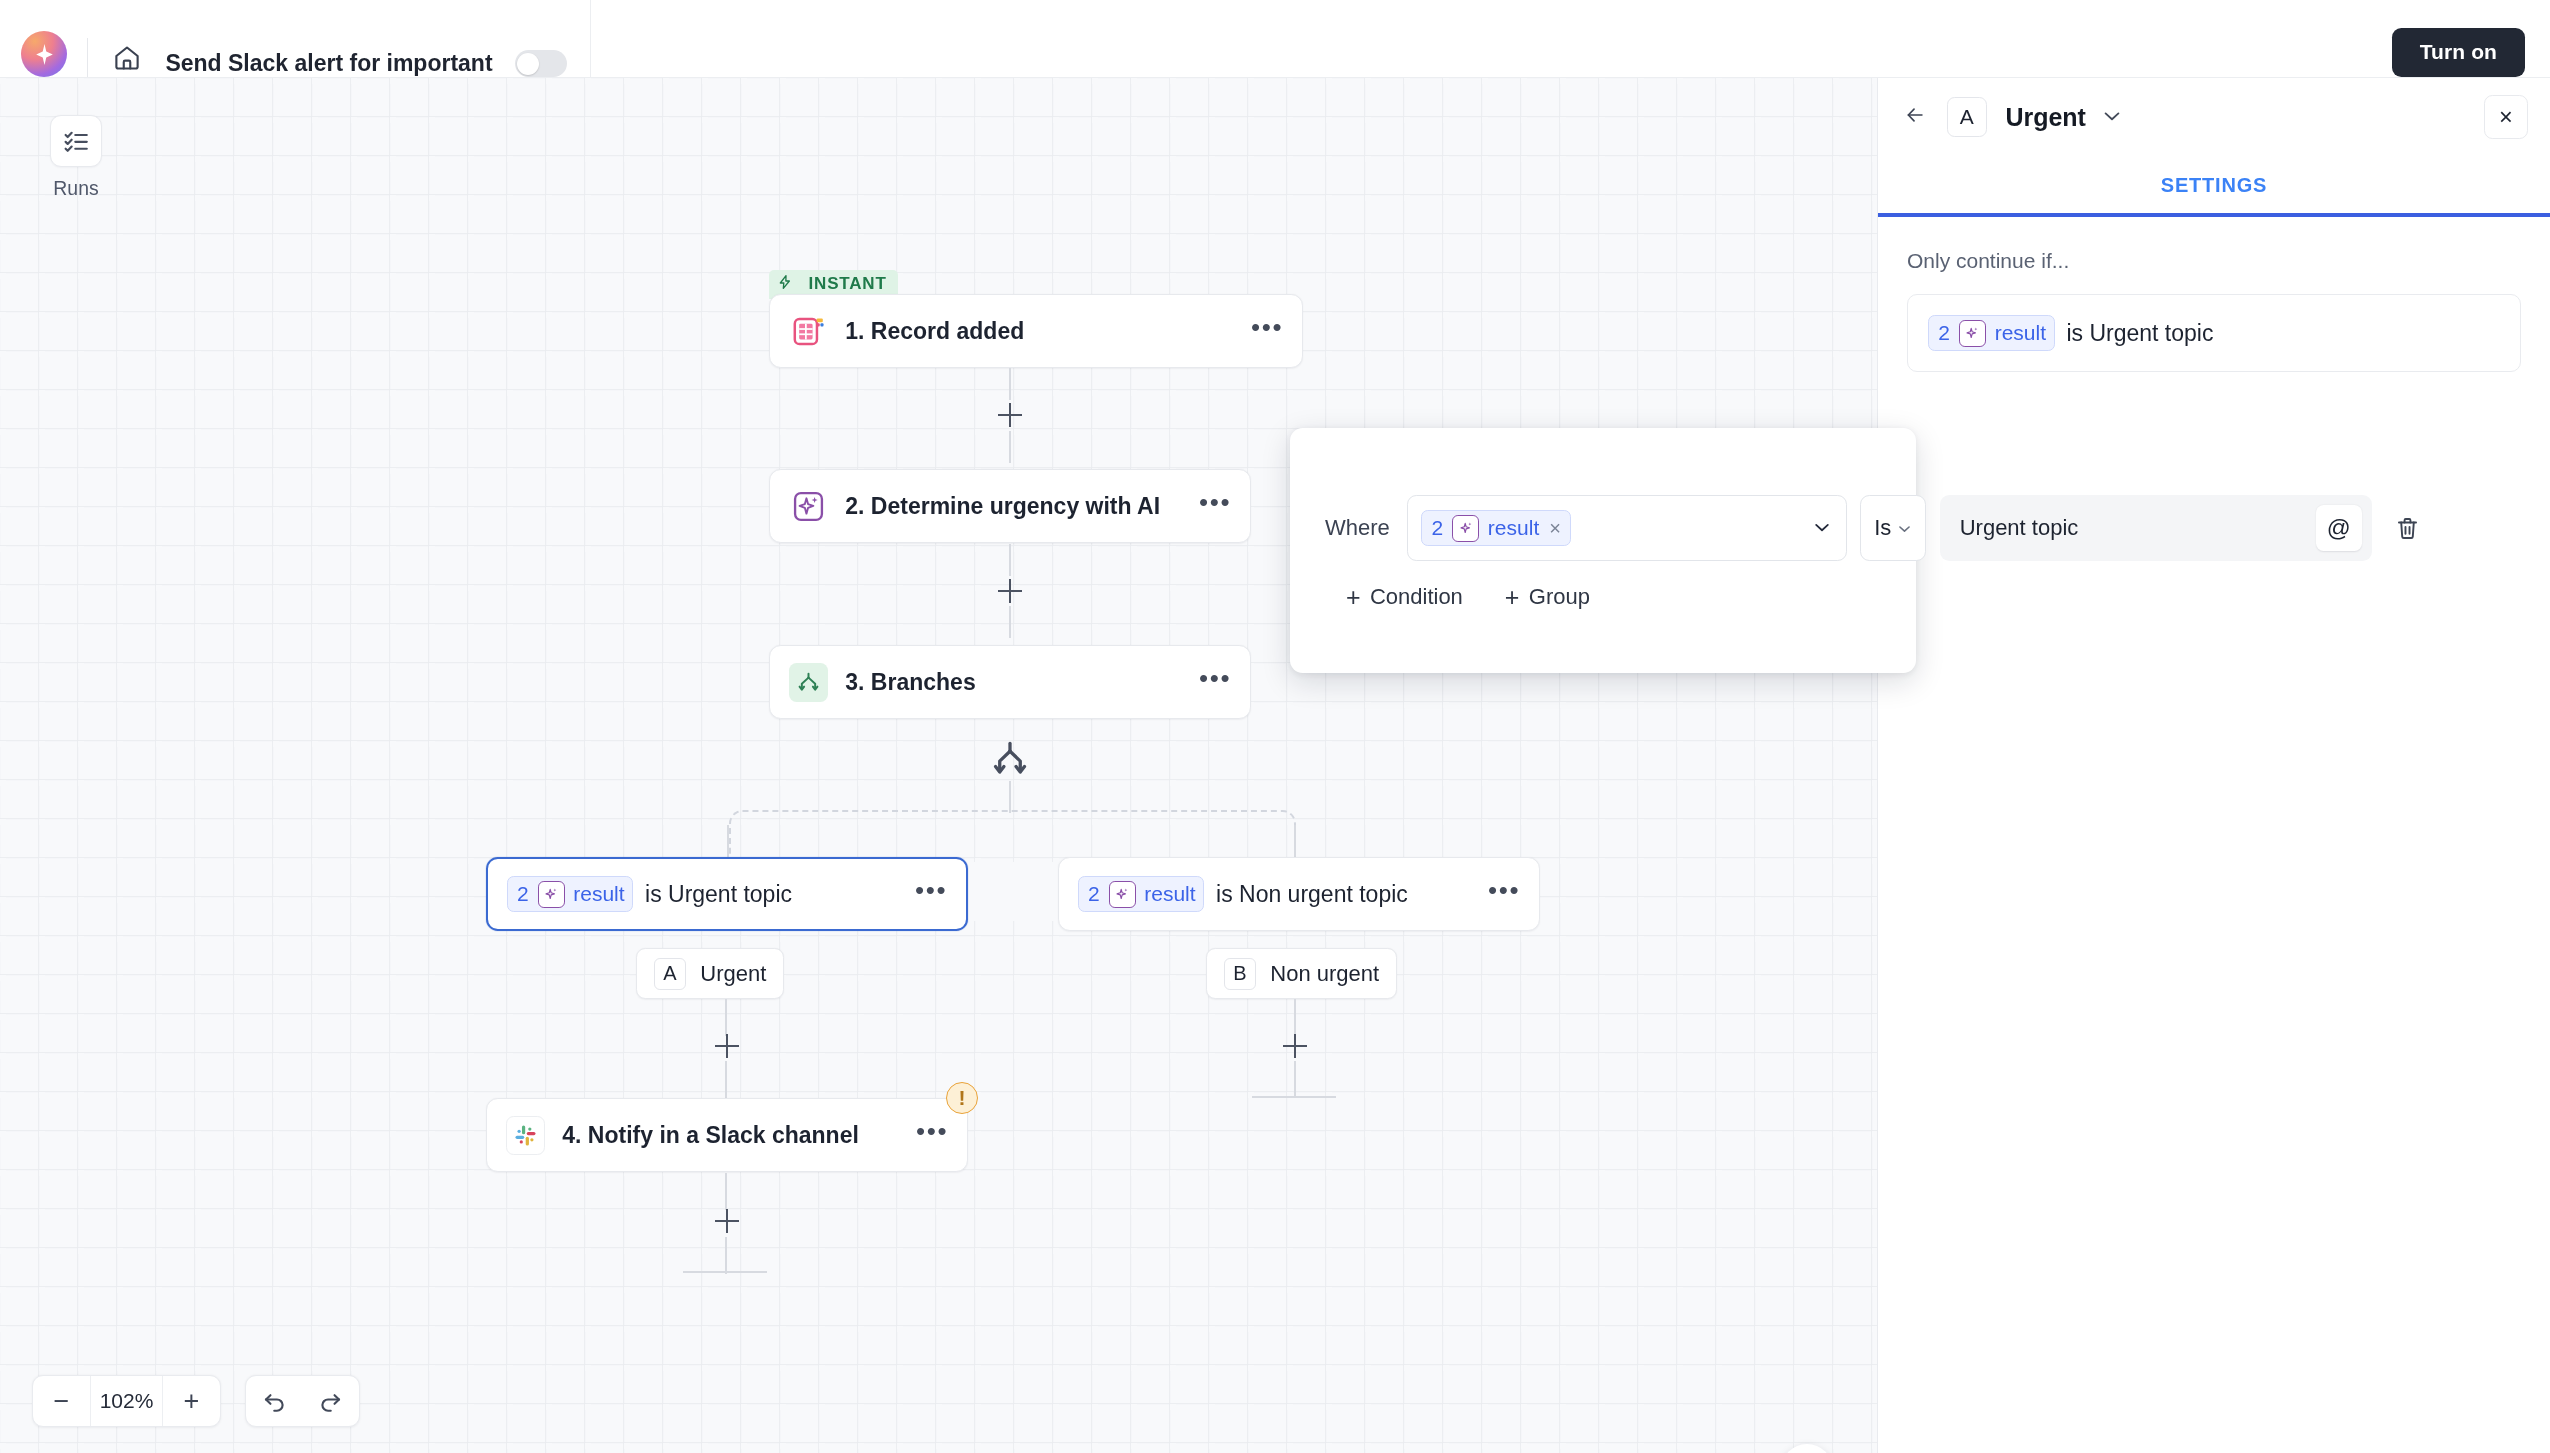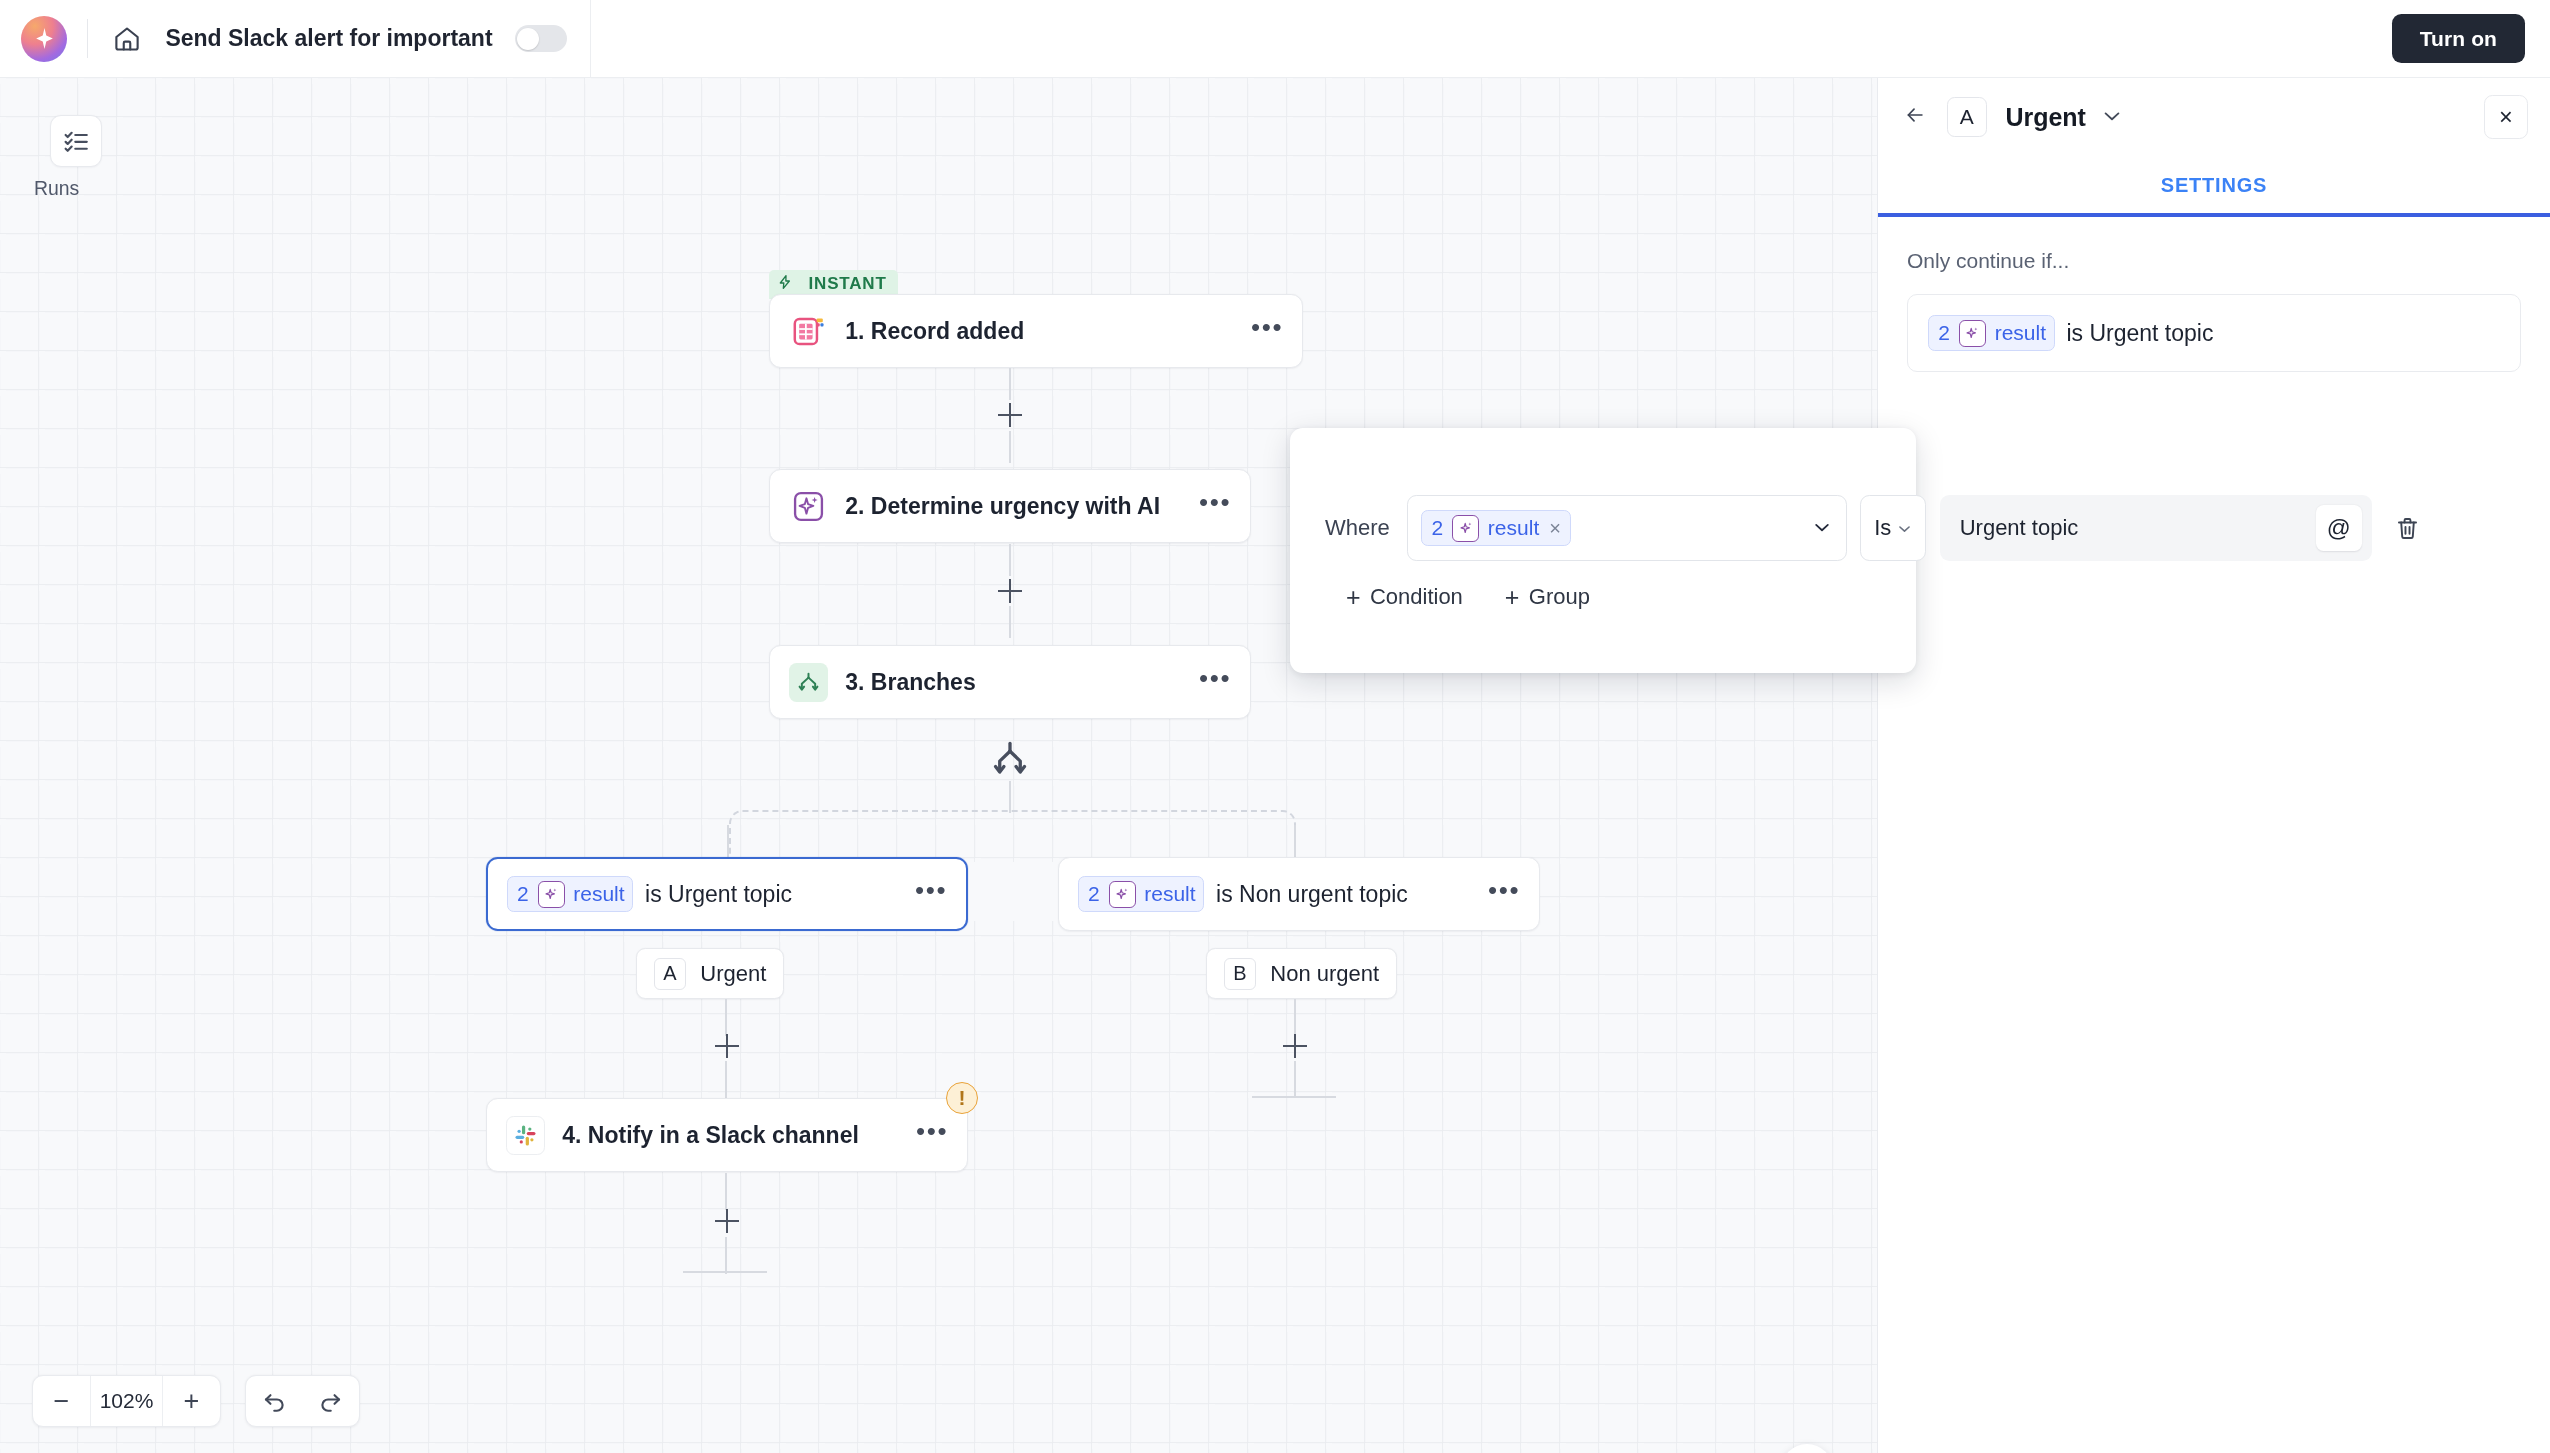--- a/index.html
+++ b/index.html
@@ -7,21 +7,21 @@
     width: 2550px; height: 1454px;
     font-family: "Liberation Sans", sans-serif;
     background: #ffffff;
     overflow: hidden;
   }
   .app { position: relative; width: 2550px; height: 1454px; }
 
   
   .topbar {
     position: absolute; top: 0; left: 0; width: 2550px; height: 78px;
-    background: #ffffff; display: flex; align-items: center;
+    background: #ffffff; display: flex; align-items: flex-end;
     border-bottom: 0.8px solid #eceef1; z-index: 40;
   }
   .logo {
     width: 46px; height: 46px; border-radius: 50%;
     margin-left: 21px; flex: 0 0 auto;
     background: radial-gradient(circle at 30% 22%, #f6a96b 0%, #ee7f8f 38%, #a36ae0 70%, #6d7ce8 100%);
     display: flex; align-items: center; justify-content: center;
   }
   .logo svg { width: 25px; height: 25px; }
   .tb-sep { width: 0.8px; height: 39px; background: #e6e8ec; margin: 0 20px; }
@@ -65,21 +65,21 @@
       repeating-linear-gradient(to bottom, #000 0 5.9px, transparent 5.9px 39px);
     mask-image:
       repeating-linear-gradient(to right, #000 0 5.9px, transparent 5.9px 39px),
       repeating-linear-gradient(to bottom, #000 0 5.9px, transparent 5.9px 39px);
     -webkit-mask-composite: source-in; mask-composite: intersect;
     pointer-events:none;
   }
   .canvas-inner { position: absolute; inset: 0; z-index: 2; }
 
   
-  .runs-wrap { position: absolute; left: 34px; top: 37px; width: 84px; text-align: left; }
+  .runs-wrap { position: absolute; left: 34px; top: 37px; width: 84px; text-align: center; }
   .runs-btn {
     width: 52px; height: 52px; border-radius: 11px; background: #ffffff;
     border: 0.8px solid #e8eaee; margin: 0 auto;
     display: flex; align-items: center; justify-content: center;
     box-shadow: 0 0.8px 1.7px rgba(16,24,40,.04);
   }
   .runs-label { font-size: 19.4px; color: #50586a; margin-top: 10px; }
 
   
   .node {

